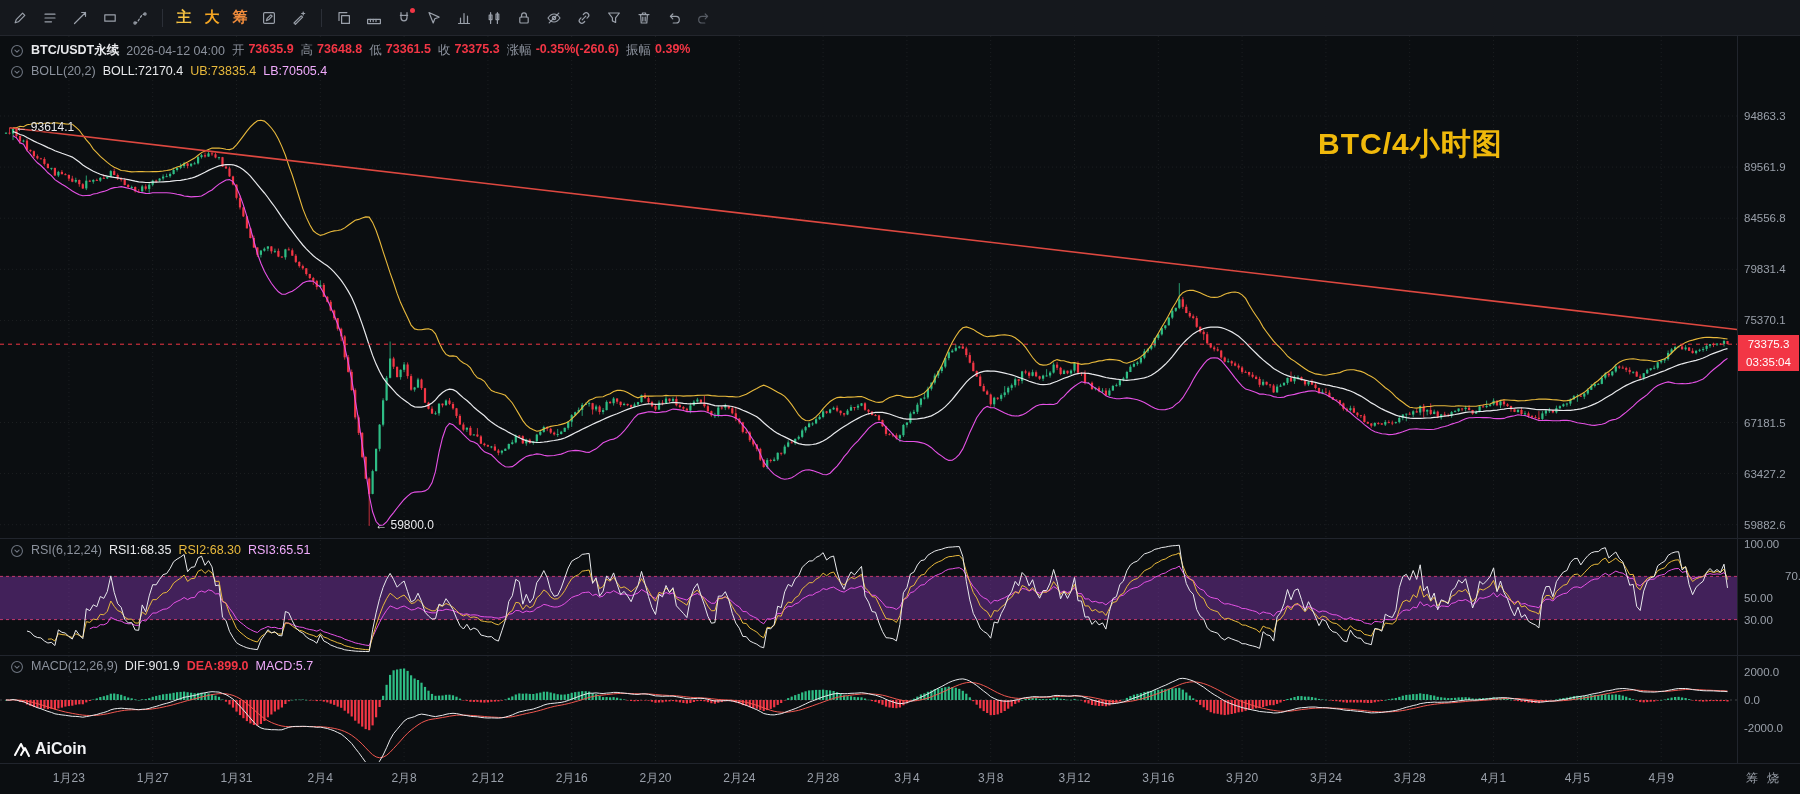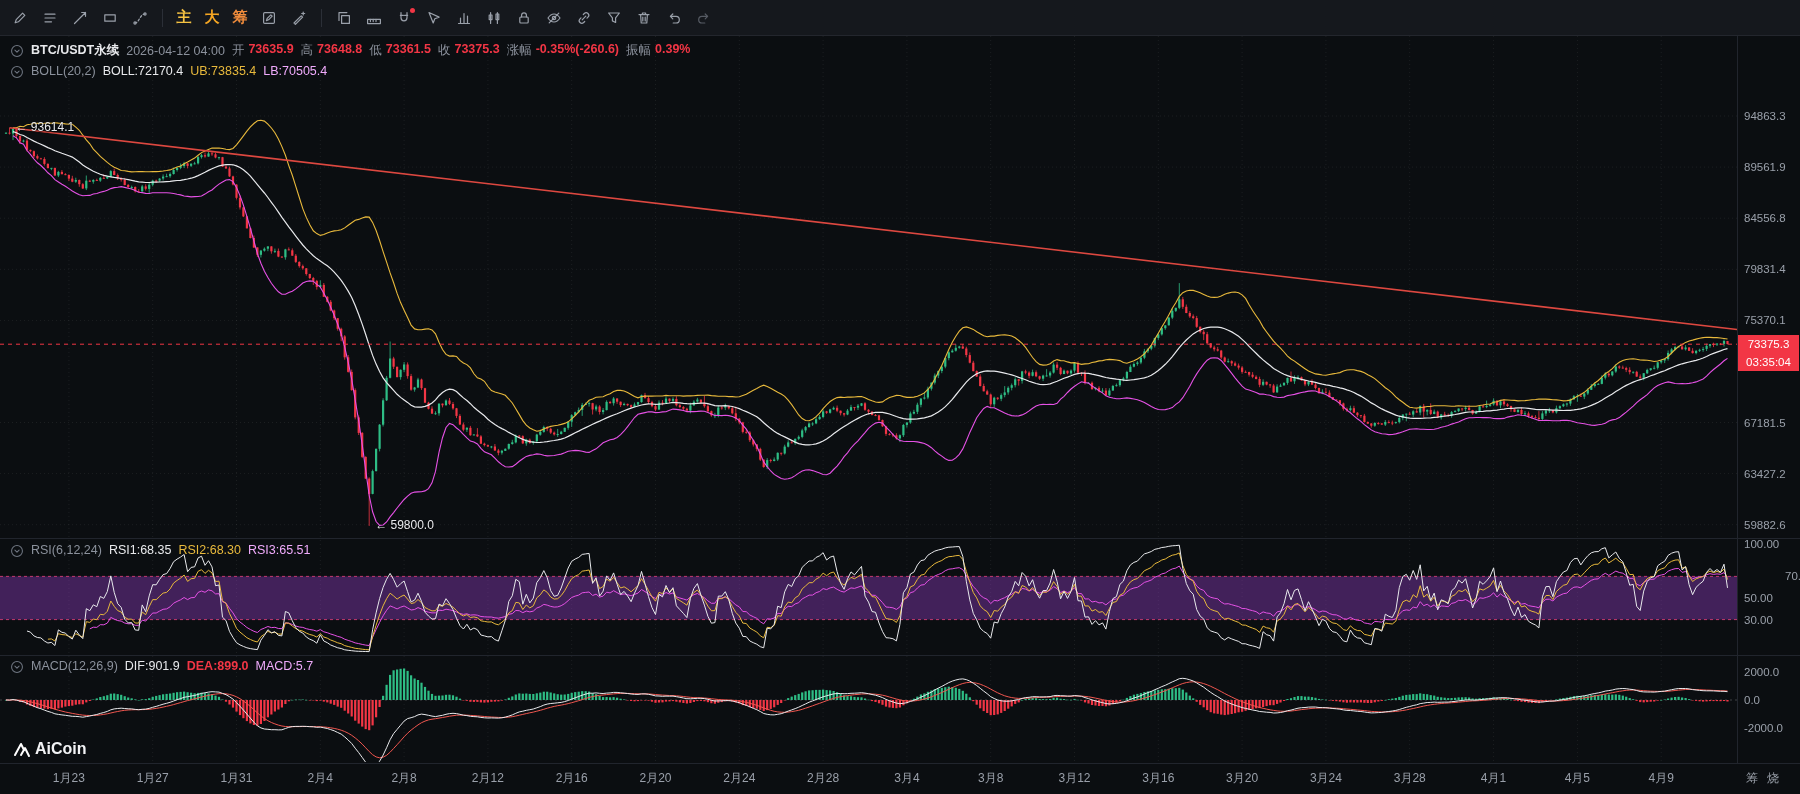--- a/index.html
+++ b/index.html
@@ -1297,20 +1297,21 @@
     <span class="ticon"><svg viewBox="0 0 16 16">
           <circle cx="8" cy="8" r="6.2"></circle>
           <path d="M5.6 6.9L8 9.3l2.4-2.4"></path>
         </svg></span>
     <span class="lab">MACD(12,26,9)</span>
     <span class="wht">DIF:901.9</span>
     <span class="red">DEA:899.0</span>
     <span class="mag">MACD:5.7</span>
   </div>
 
+  <div id="watermark">BTC/4小时图</div>
   <div id="high-marker" class="marker" style="left: 15.4919px; top: 119.777px;">← 93614.1</div>
   <div id="low-marker" class="marker" style="left: 375.158px; top: 517.936px;">← 59800.0</div>
 
   <div id="right-axis">
       <div class="axlab" style="top: 80px;">94863.3</div>
       <div class="axlab" style="top: 131.089px;">89561.9</div>
       <div class="axlab" style="top: 182.178px;">84556.8</div>
       <div class="axlab" style="top: 233.267px;">79831.4</div>
       <div class="axlab" style="top: 284.355px;">75370.1</div>
       <div class="axlab" style="top: 386.533px;">67181.5</div>

